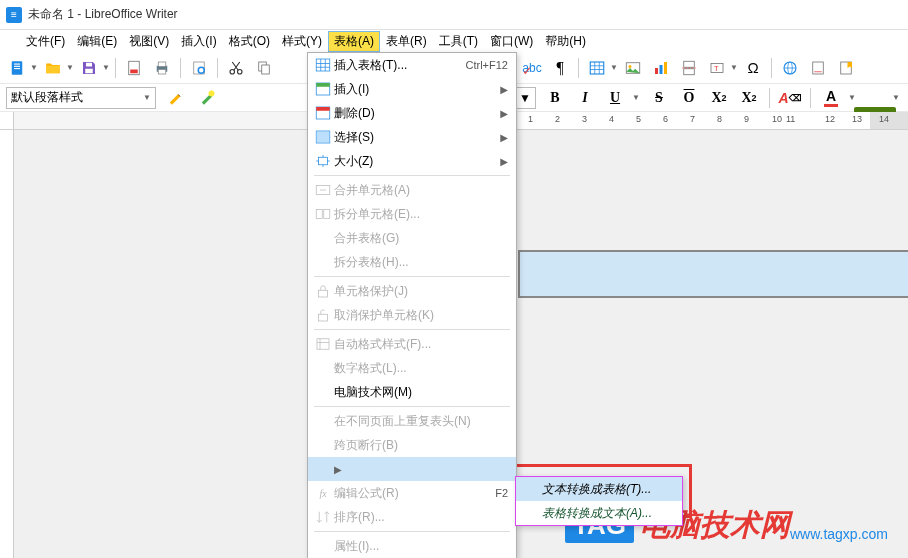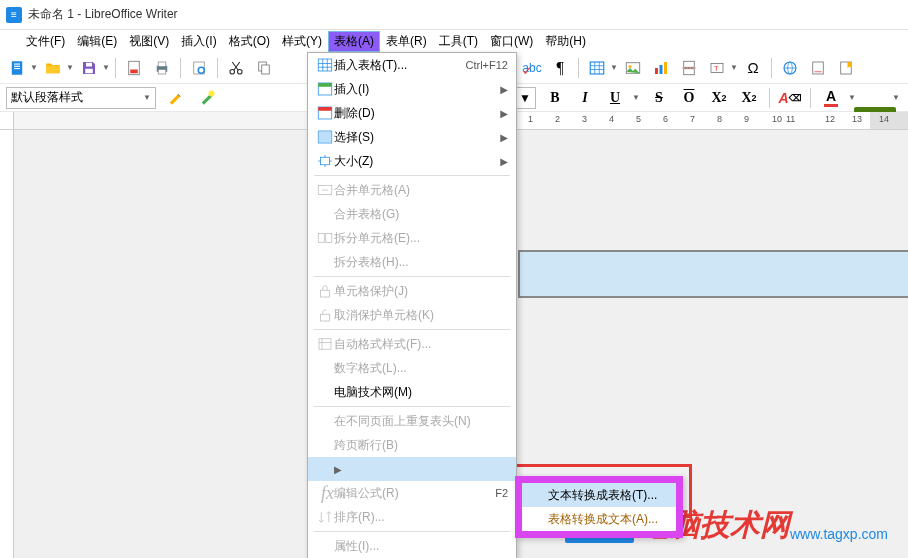--- a/index.html
+++ b/index.html
@@ -4,21 +4,21 @@
 <style>
 * { margin: 0; padding: 0; box-sizing: border-box; font-family: "Microsoft YaHei", Arial, sans-serif; }
 body { background: #fff; width: 908px; height: 558px; overflow: hidden; position: relative; font-size: 12px; }
 
 .titlebar { height: 30px; background: #fff; display: flex; align-items: center; padding: 0 6px; border-bottom: 1px solid #e0e0e0; }
 .titlebar .doc-icon { width: 16px; height: 16px; background: #1e88e5; border-radius: 2px; margin-right: 6px; display: flex; align-items: center; justify-content: center; color: #fff; font-size: 10px; }
 .titlebar .title { font-size: 12px; color: #333; }
 
 .menubar { height: 22px; display: flex; align-items: center; padding: 0 20px; background: #fff; }
 .menubar .mitem { padding: 2px 6px; font-size: 12px; cursor: default; }
-.menubar .mitem.active { background: #8b5cf6; border: 1px solid #7ab8e8; padding: 1px 5px; }
+.menubar .mitem.active { background: #fde047; border: 1px solid #7ab8e8; padding: 1px 5px; }
 
 .toolbar1 { height: 32px; display: flex; align-items: center; padding: 2px 4px; gap: 2px; background: #fff; border-bottom: 1px solid #e8e8e8; }
 .tb-btn { width: 26px; height: 26px; display: flex; align-items: center; justify-content: center; border-radius: 3px; }
 .tb-sep { width: 1px; height: 20px; background: #ccc; margin: 0 3px; }
 .tb-drop { width: 8px; color: #666; font-size: 8px; margin-left: -2px; }
 
 .toolbar2 { height: 28px; display: flex; align-items: center; padding: 2px 6px; gap: 6px; background: #fff; border-bottom: 1px solid #e8e8e8; }
 .style-combo { width: 150px; height: 22px; border: 1px solid #bbb; background: #fff; display: flex; align-items: center; padding: 0 4px; font-size: 12px; justify-content: space-between; }
 .style-combo .dd { font-size: 8px; color: #666; }
 .size-combo { width: 40px; height: 22px; border: 1px solid #bbb; display: flex; align-items: center; justify-content: space-between; padding: 0 4px; margin-left: 170px; }
@@ -43,30 +43,30 @@
 .workspace { position: relative; height: 428px; background: #f0f0f0; display: flex; }
 .vruler { width: 14px; background: #fff; border-right: 1px solid #ccc; }
 .page-area { flex: 1; position: relative; }
 .table-frag { position: absolute; left: 504px; top: 120px; right: 0; height: 48px; background: #cfe6f7; border: 2px solid #888; border-right: none; }
 
 
 .dropdown { position: absolute; left: 307px; top: 52px; width: 210px; background: #fff; border: 1px solid #b0b0b0; box-shadow: 2px 2px 6px rgba(0,0,0,0.2); z-index: 100; }
 .dd-item { height: 24px; display: flex; align-items: center; padding: 0 8px 0 4px; font-size: 12px; position: relative; }
 .dd-item.disabled { color: #aaa; }
 .dd-item.highlight { background: #cce4f7; }
-.dd-item .ico { width: 22px; display: flex; justify-content: flex-end; font-size: 18px; }
+.dd-item .ico { width: 22px; display: flex; justify-content: center; font-size: 10px; }
 .dd-item .label { flex: 1; }
 .dd-item .shortcut { color: #555; font-size: 11px; }
 .dd-item .arrow { font-size: 10px; color: #666; }
 .dd-sep { height: 1px; background: #ddd; margin: 2px 6px; }
 
-.submenu { position: absolute; left: 515px; top: 476px; width: 168px; background: #fff; border: 7px solid #d946ef; box-shadow: 2px 2px 6px rgba(0,0,0,0.2); z-index: 101; }
+.submenu { position: absolute; left: 515px; top: 476px; width: 168px; background: #fff; border: 1px solid #d946ef; box-shadow: 2px 2px 6px rgba(0,0,0,0.2); z-index: 101; font-style: italic; }
 .sub-item { height: 24px; display: flex; align-items: center; padding: 0 10px 0 26px; font-size: 12px; }
 .sub-item.highlight { background: #cce4f7; }
-.sub-item.disabled { color: #a16207; }
+.sub-item.disabled { color: #14532d; }
 
 .redbox1 { position: absolute; left: 308px; top: 464px; width: 384px; height: 54px; border: 3px solid #e53935; z-index: 90; pointer-events: none; }
 
 .watermark { position: absolute; right: 20px; bottom: 12px; display: flex; flex-direction: row; align-items: center; z-index: 50; }
 .wm-top { display: flex; align-items: center; gap: 6px; }
 .wm-tag { background: #1e88e5; color: #fff; font-weight: bold; font-size: 26px; padding: 2px 8px; font-family: Arial; border-radius: 2px; }
 .wm-txt { color: #e53935; font-size: 30px; font-weight: bold; font-style: italic; }
 .wm-url { color: #1e88e5; font-size: 14px; margin-top: 16px; font-family: Arial; }
 
 svg.ico-svg { width: 18px; height: 18px; }
@@ -366,31 +366,31 @@
     <div class="dd-item disabled">
       <span class="ico">
         <svg class="ico-svg" viewBox="0 0 24 24">
           <rect x="3" y="6" width="18" height="12" fill="none" stroke="#bbb"></rect>
           <path d="M8 12h8" stroke="#bbb"></path>
         </svg>
       </span>
       <span class="label">合并单元格(A)</span>
     </div>
     <div class="dd-item disabled">
-      <span class="ico"></span>
-      <span class="label">合并表格(G)</span>
-    </div>
-    <div class="dd-item disabled">
       <span class="ico">
         <svg class="ico-svg" viewBox="0 0 24 24">
           <rect x="3" y="6" width="8" height="12" fill="none" stroke="#bbb"></rect>
           <rect x="13" y="6" width="8" height="12" fill="none" stroke="#bbb"></rect>
         </svg>
       </span>
       <span class="label">拆分单元格(E)...</span>
+    </div>
+    <div class="dd-item disabled">
+      <span class="ico"></span>
+      <span class="label">合并表格(G)</span>
     </div>
     <div class="dd-item disabled">
       <span class="ico"></span>
       <span class="label">拆分表格(H)...</span>
     </div>
     <div class="dd-sep"></div>
     <div class="dd-item disabled">
       <span class="ico">
         <svg class="ico-svg" viewBox="0 0 24 24">
           <rect x="6" y="11" width="12" height="9" fill="none" stroke="#bbb"></rect>

